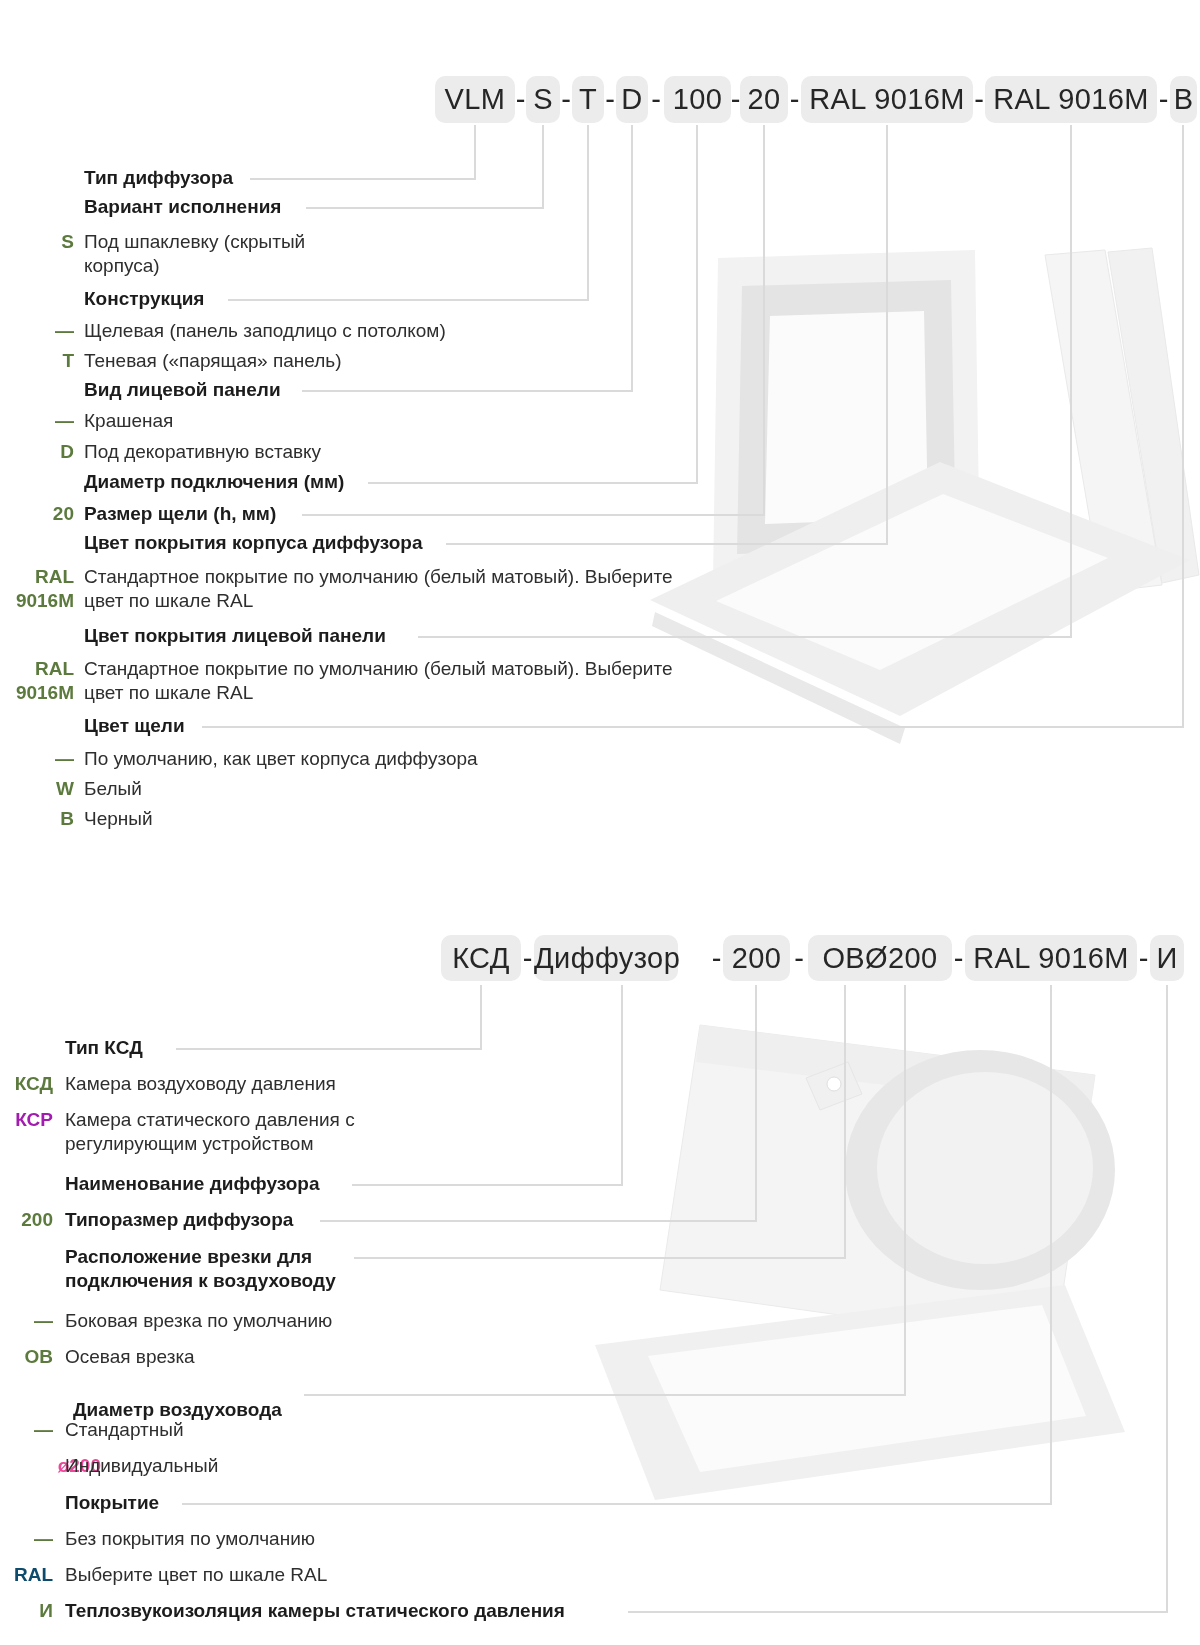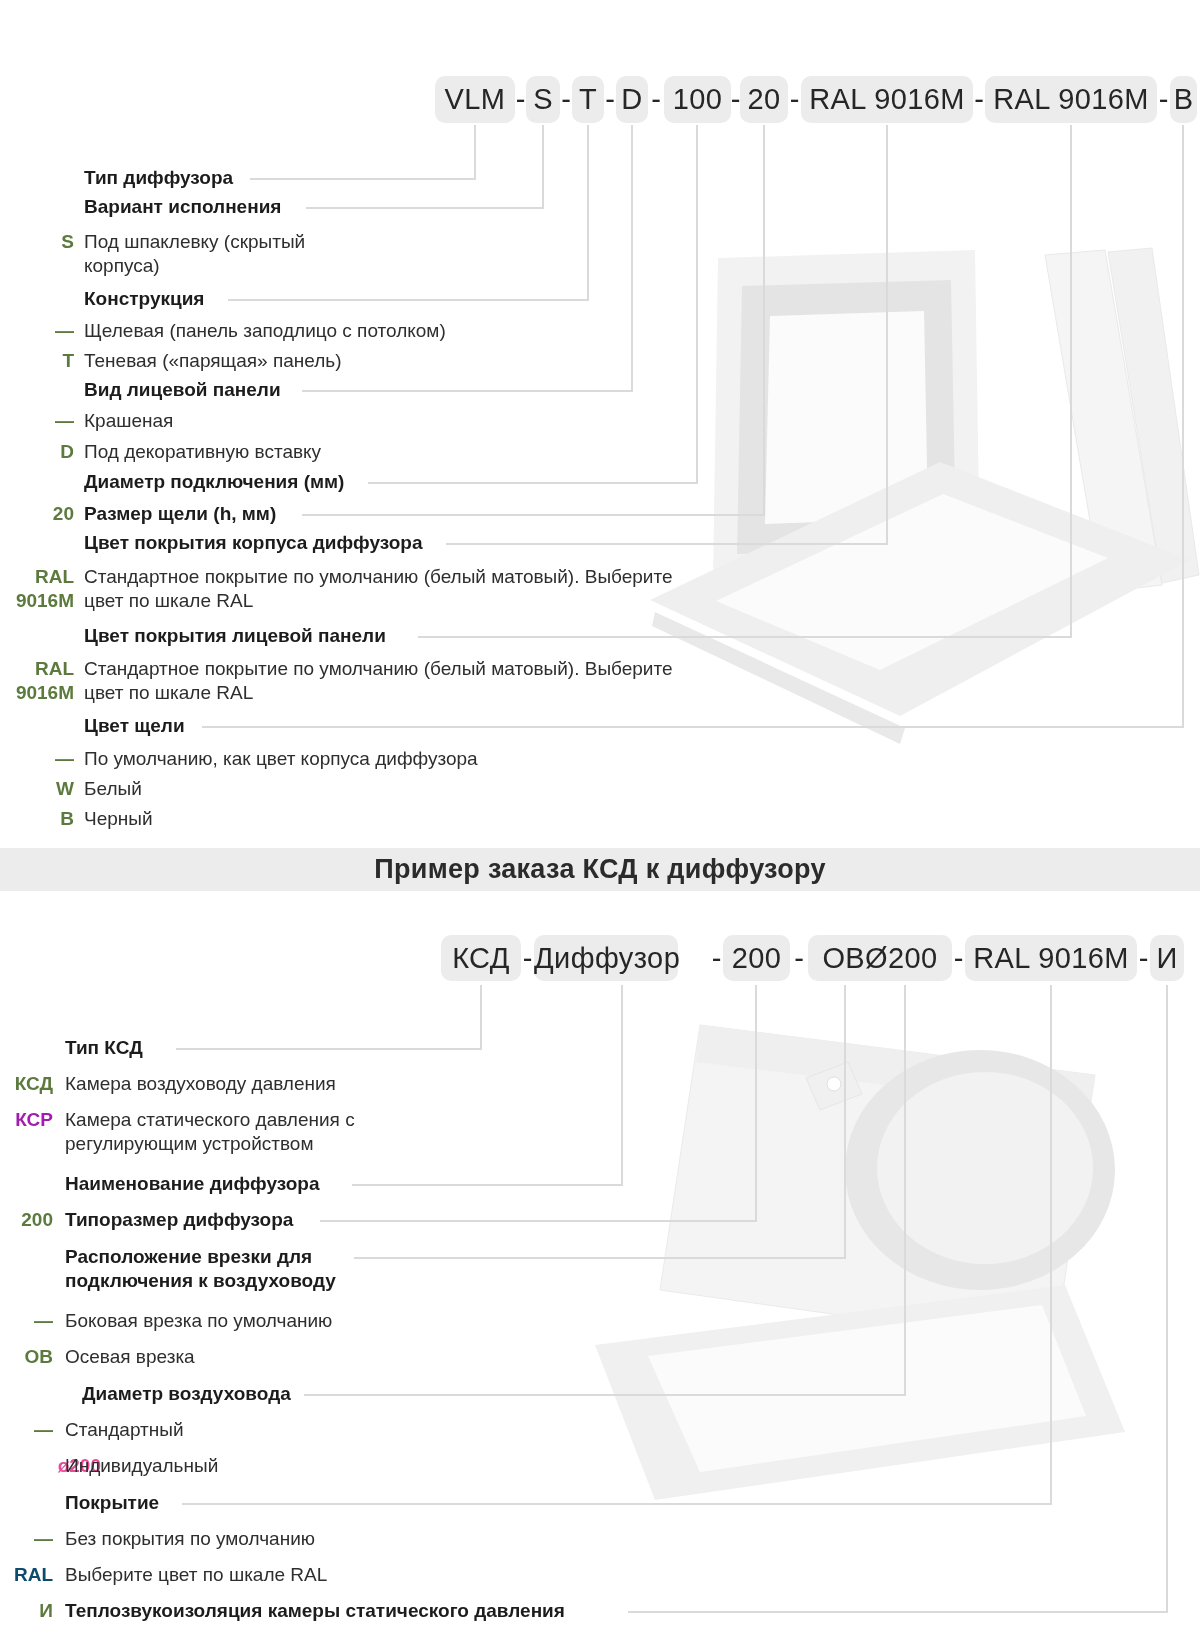--- a/index.html
+++ b/index.html
@@ -153,23 +153,20 @@
         <div class="lg-row" style="left: 0px; top: 777px; width: 1200px;">
           <span class="lg-code" style="left: 0px; width: 74px; color: rgb(92, 122, 61);">W</span>
           <span class="lg-text nowrap" style="left: 84px;">Белый</span>
         </div>
         <div class="lg-row" style="left: 0px; top: 807px; width: 1200px;">
           <span class="lg-code" style="left: 0px; width: 74px; color: rgb(92, 122, 61);">B</span>
           <span class="lg-text nowrap" style="left: 84px;">Черный</span>
         </div>
       </div>
 
-    <div class="section-bar" style="top:848px;">
-      <span class="bar-title">Пример заказа КСД к диффузору</span>
-    </div>
     <div id="s2-codes">
         <div class="code-box" style="left: 441px; top: 935px; width: 80px; height: 46px; line-height: 46px;">КСД</div>
         <div class="code-box" style="left: 534px; top: 935px; width: 144px; height: 46px; line-height: 46px;">Диффузор</div>
         <div class="code-box" style="left: 723px; top: 935px; width: 67px; height: 46px; line-height: 46px;">200</div>
         <div class="code-box" style="left: 808px; top: 935px; width: 144px; height: 46px; line-height: 46px;">ОВØ200</div>
         <div class="code-box" style="left: 965px; top: 935px; width: 172px; height: 46px; line-height: 46px;">RAL 9016M</div>
         <div class="code-box" style="left: 1150px; top: 935px; width: 34px; height: 46px; line-height: 46px;">И</div>
         <div class="code-sep" style="left: 520.5px; top: 935px; line-height: 46px;">-</div>
         <div class="code-sep" style="left: 709.5px; top: 935px; line-height: 46px;">-</div>
         <div class="code-sep" style="left: 792px; top: 935px; line-height: 46px;">-</div>
@@ -200,21 +197,21 @@
         </div>
         <div class="lg-row" style="left: 0px; top: 1309px; width: 1200px;">
           <span class="lg-code" style="left: 0px; width: 53px; color: rgb(92, 122, 61);">—</span>
           <span class="lg-text nowrap" style="left: 65px;">Боковая врезка по умолчанию</span>
         </div>
         <div class="lg-row" style="left: 0px; top: 1345px; width: 1200px;">
           <span class="lg-code" style="left: 0px; width: 53px; color: rgb(92, 122, 61);">ОВ</span>
           <span class="lg-text nowrap" style="left: 65px;">Осевая врезка</span>
         </div>
         <div class="lg-row" style="left: 0px; top: 1382px; width: 1200px;">
-          <span class="lg-text hdr nowrap" style="left: 82px;">Диаметр воздуховода</span>
+          <span class="lg-text hdr nowrap" style="left: 73px; margin-top: 16px;">Диаметр воздуховода</span>
         </div>
         <div class="lg-row" style="left: 0px; top: 1418px; width: 1200px;">
           <span class="lg-code" style="left: 0px; width: 53px; color: rgb(92, 122, 61);">—</span>
           <span class="lg-text nowrap" style="left: 65px;">Стандартный</span>
         </div>
         <div class="lg-row" style="left: 0px; top: 1454px; width: 1200px;">
           <span class="lg-code" style="left: 0px; width: 53px; color: #ec4899; padding-left: 48px;">ø200</span>
           <span class="lg-text nowrap" style="left: 65px;">Индивидуальный</span>
         </div>
         <div class="lg-row" style="left: 0px; top: 1491px; width: 1200px;">

